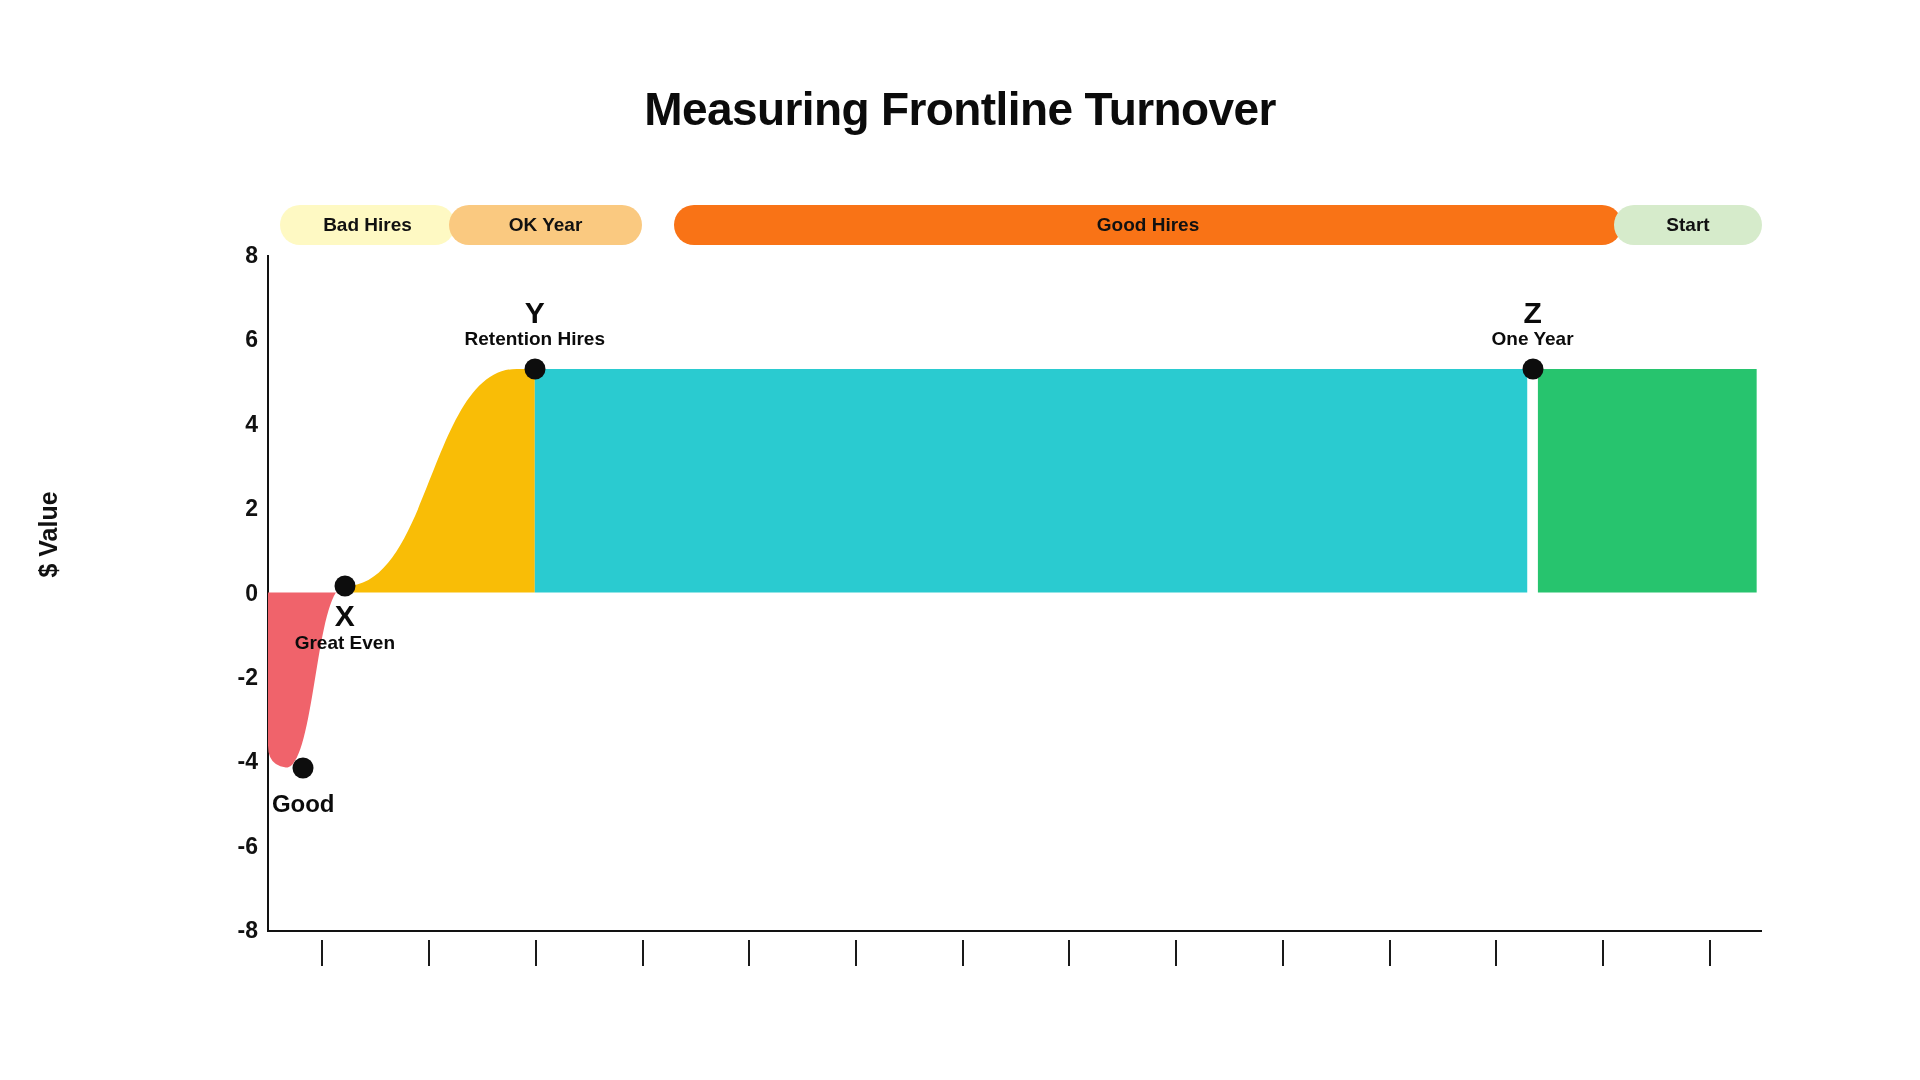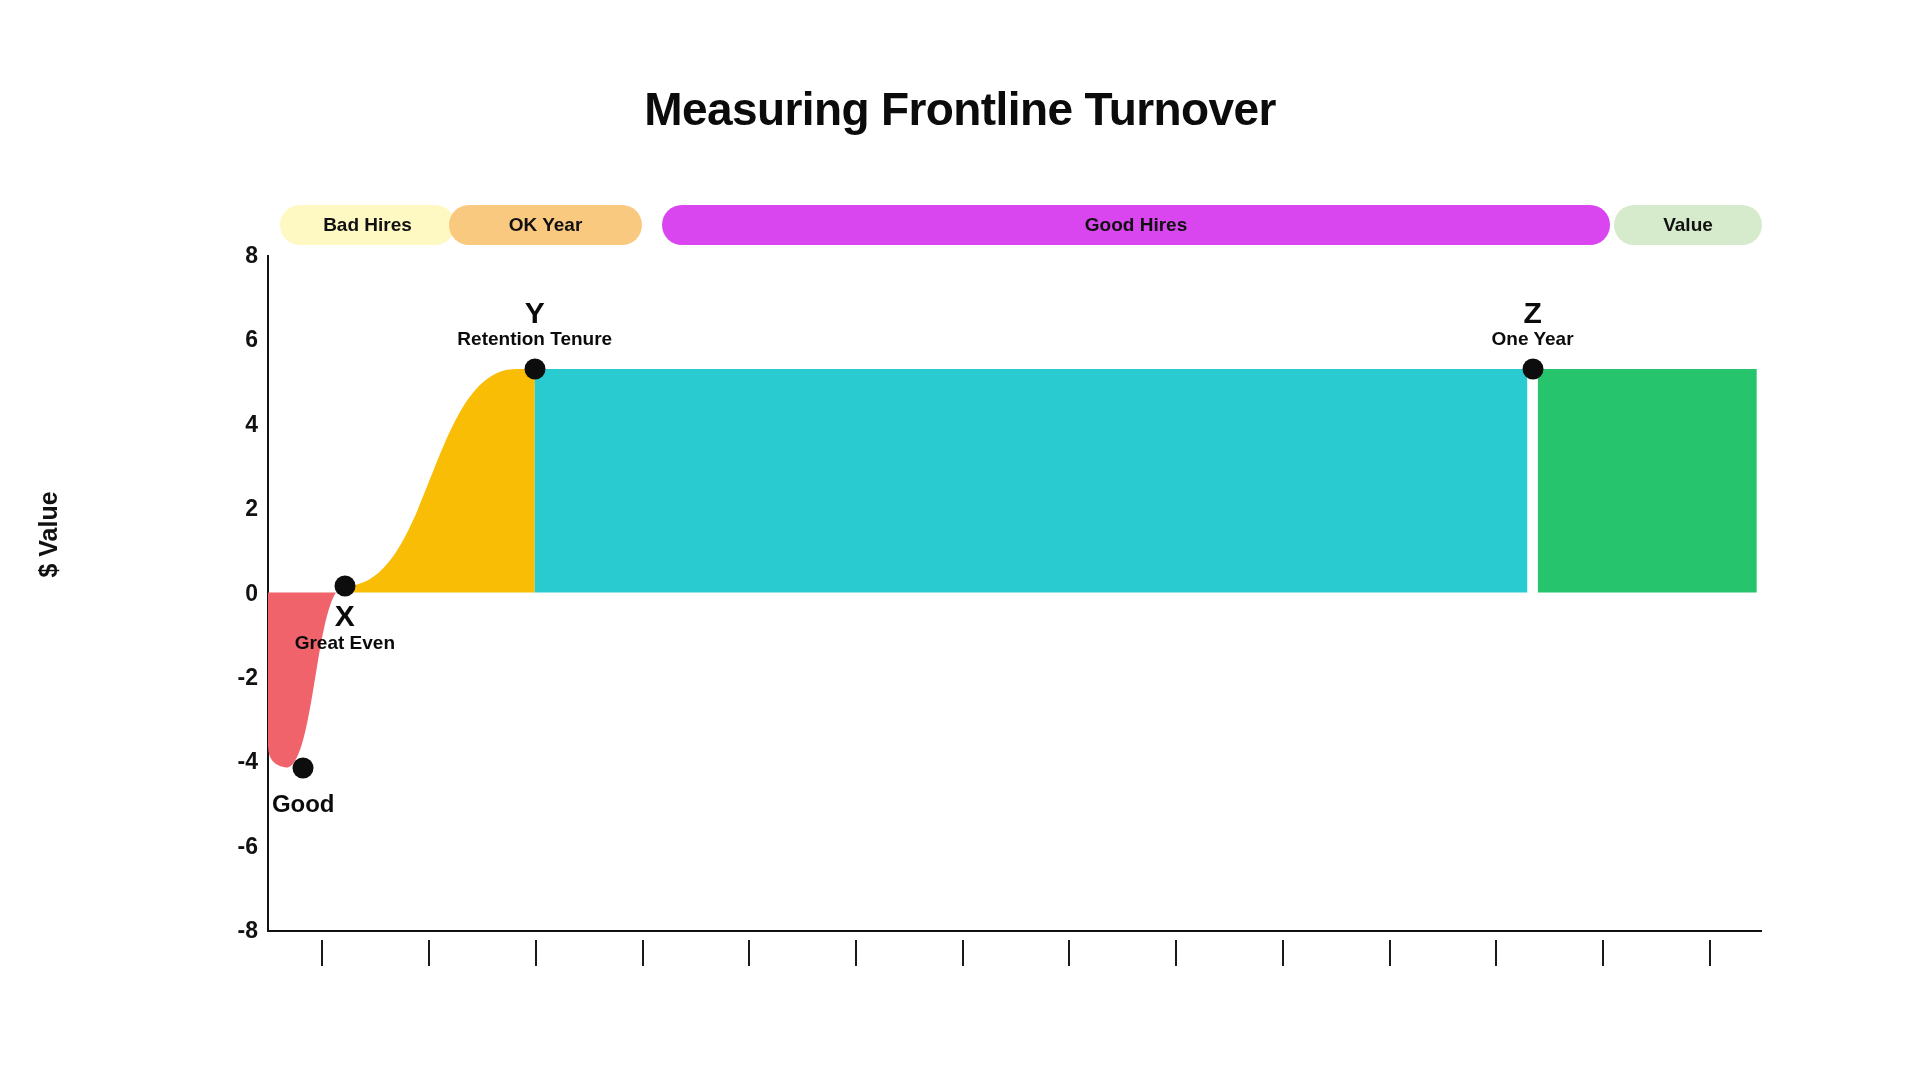--- a/index.html
+++ b/index.html
@@ -179,22 +179,22 @@
 </head>
 <body>
 
 <div id="stage">
 
   <div id="chart-title">Measuring Frontline Turnover</div>
 
   <div id="pill-band">
       <div class="pill pill-bad" style="left: 18px; width: 175px; background: #fef9c3;">Bad Hires</div>
       <div class="pill pill-ok" style="left: 187px; width: 193px; background: rgb(250, 201, 128);">OK Year</div>
-      <div class="pill pill-good" style="left: 400px; width: 948px; background: #d946ef;">Good Hires</div>
-      <div class="pill pill-great" style="left: 1352px; width: 148px; background: rgb(214, 235, 203);">Value</div>
+      <div class="pill pill-good" style="left: 412px; width: 948px; background: #f97316;">Good Hires</div>
+      <div class="pill pill-great" style="left: 1352px; width: 148px; background: rgb(214, 235, 203);">Start</div>
     </div>
 
   <div id="ylabel">$ Value</div>
   <div id="ytick-wrap">
       <div class="ytick" style="top: 0px;">8</div>
       <div class="ytick" style="top: 84.375px;">6</div>
       <div class="ytick" style="top: 168.75px;">4</div>
       <div class="ytick" style="top: 253.125px;">2</div>
       <div class="ytick" style="top: 337.5px;">0</div>
       <div class="ytick" style="top: 421.875px;">-2</div>
@@ -230,21 +230,21 @@
       <div class="marker-dot" style="left: 303.216px; top: 767.578px;"></div>
       <div class="annot-start" style="left: 303.216px; top: 789.578px;">Good</div>
       <div class="marker-dot" style="left: 344.834px; top: 586.172px;"></div>
       <div class="annot" style="left: 344.834px; top: 600.172px;">
         <div class="annot-letter">X</div>
         <div class="annot-sub">Great Even</div>
       </div>
       <div class="marker-dot" style="left: 534.786px; top: 368.906px;"></div>
       <div class="annot" style="left: 534.786px; top: 296.906px;">
         <div class="annot-letter">Y</div>
-        <div class="annot-sub">Retention Tenure</div>
+        <div class="annot-sub">Retention Hires</div>
       </div>
       <div class="marker-dot" style="left: 1532.56px; top: 368.906px;"></div>
       <div class="annot" style="left: 1532.56px; top: 296.906px;">
         <div class="annot-letter">Z</div>
         <div class="annot-sub">One Year</div>
       </div>
     </div>
 
   <div id="xticks">
       <div class="xtick" style="left: 53.3571px;"></div>

